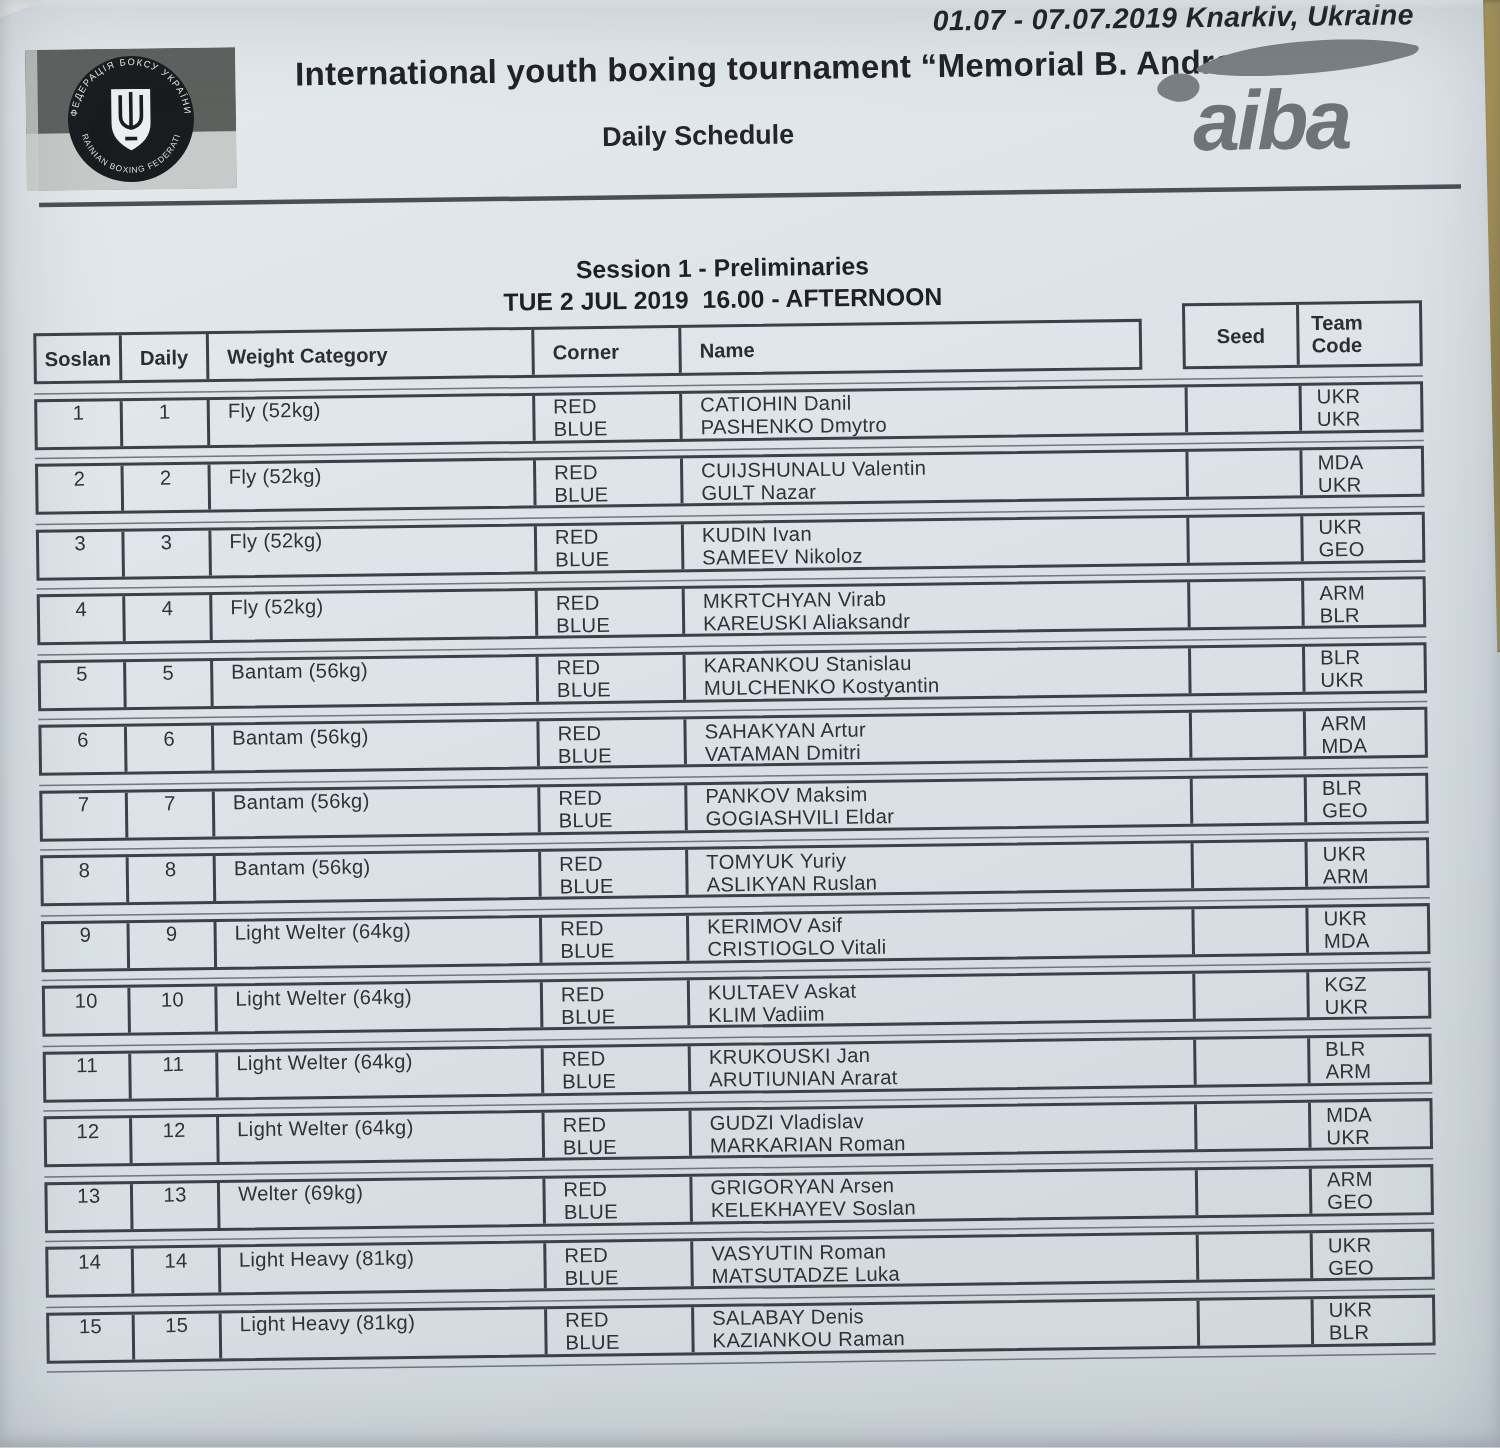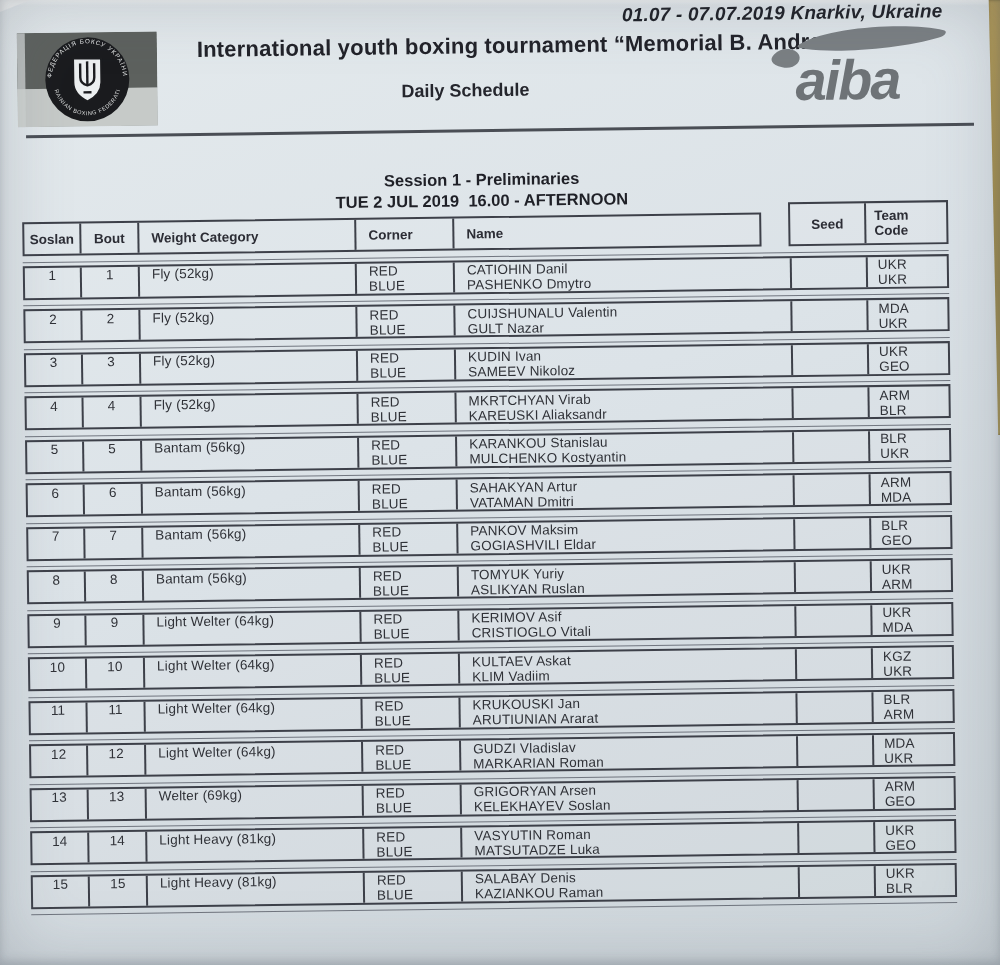--- a/index.html
+++ b/index.html
@@ -103,21 +103,21 @@
 
   <div class="session">
     <div class="session-title">Session 1 - Preliminaries</div>
     <div class="session-datetime">TUE 2 JUL 2019  16.00 - AFTERNOON</div>
   </div>
 
   <div class="schedule-table">
     <div class="hdr-row">
       <div class="hdr-main">
         <div class="hcell hc-center">Soslan</div>
-        <div class="hcell hc-center">Bout</div>
+        <div class="hcell hc-center">Daily</div>
         <div class="hcell hc-left">Weight Category</div>
         <div class="hcell hc-left">Corner</div>
         <div class="hcell hc-left">Name</div>
       </div>
       <div class="hdr-right">
         <div class="hcell hc-center">Seed</div>
         <div class="hcell hc-team">Team
 Code</div>
       </div>
     </div>

